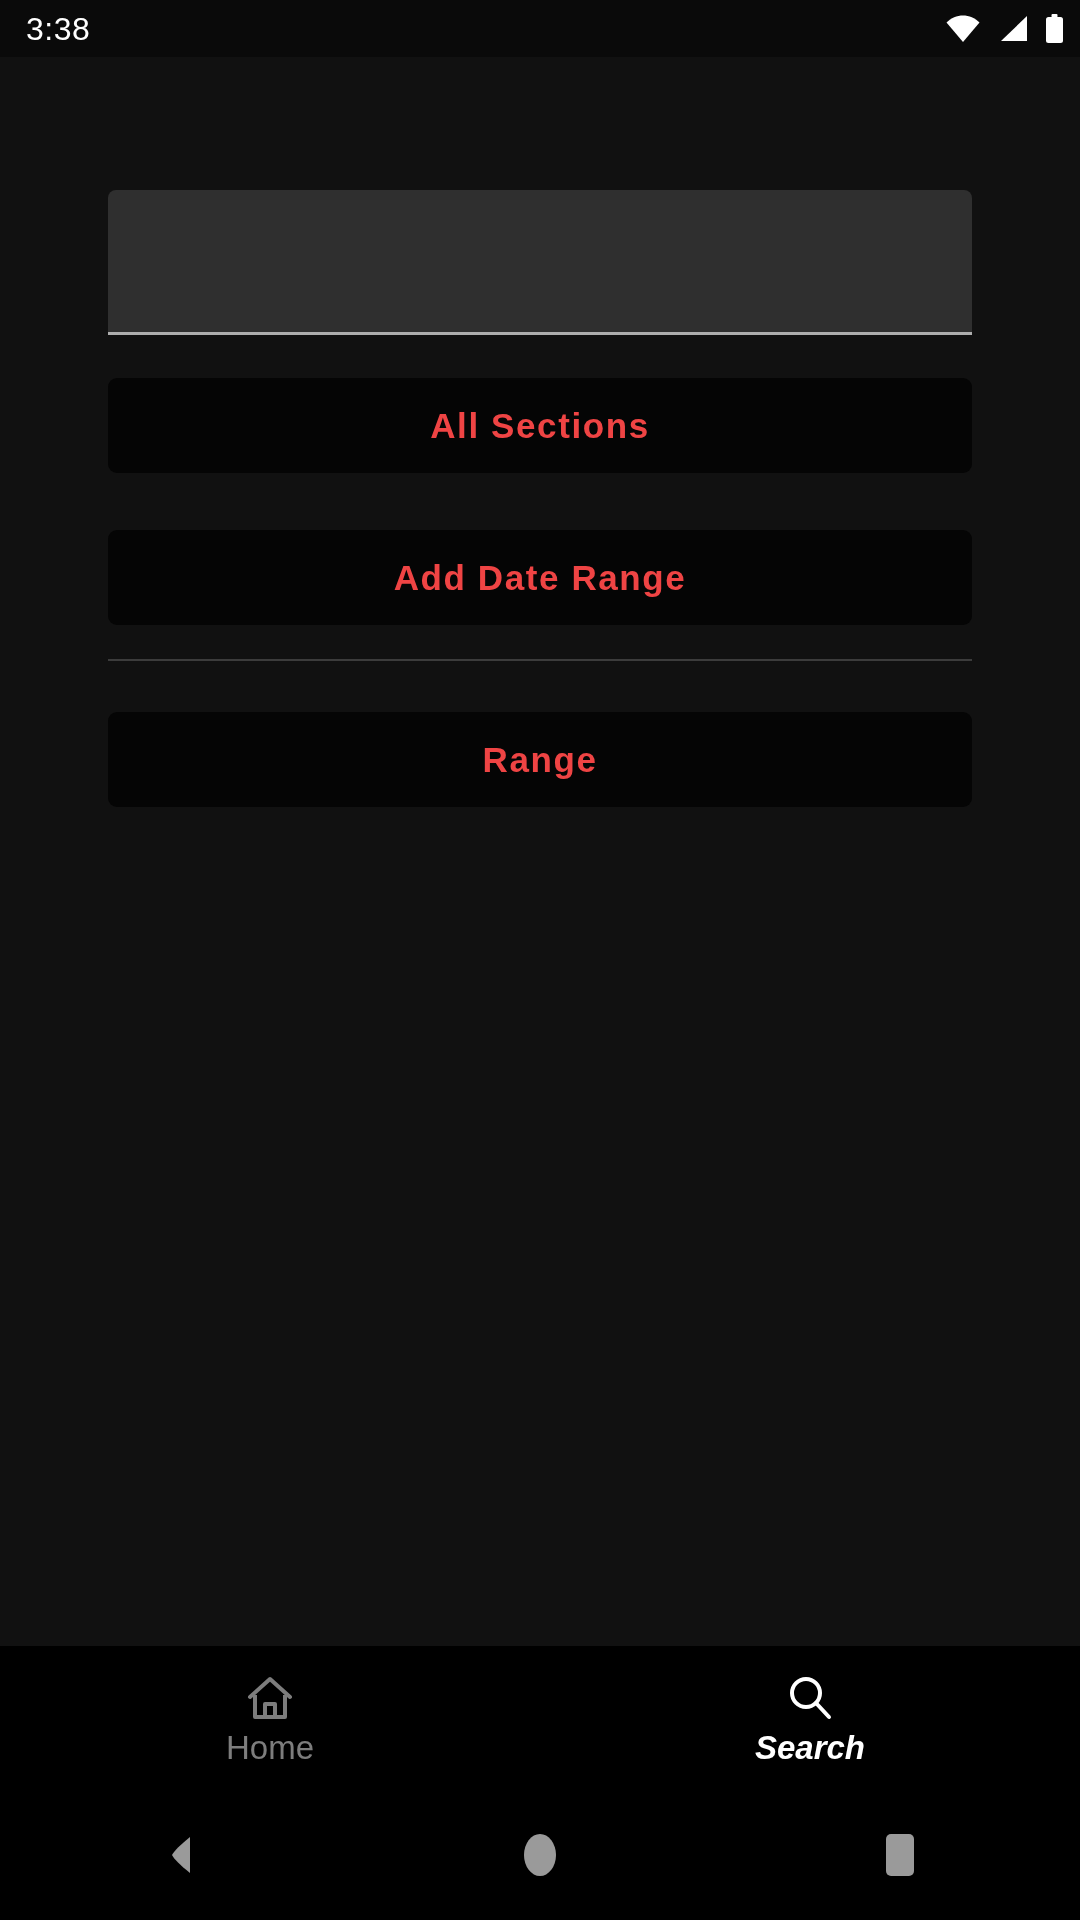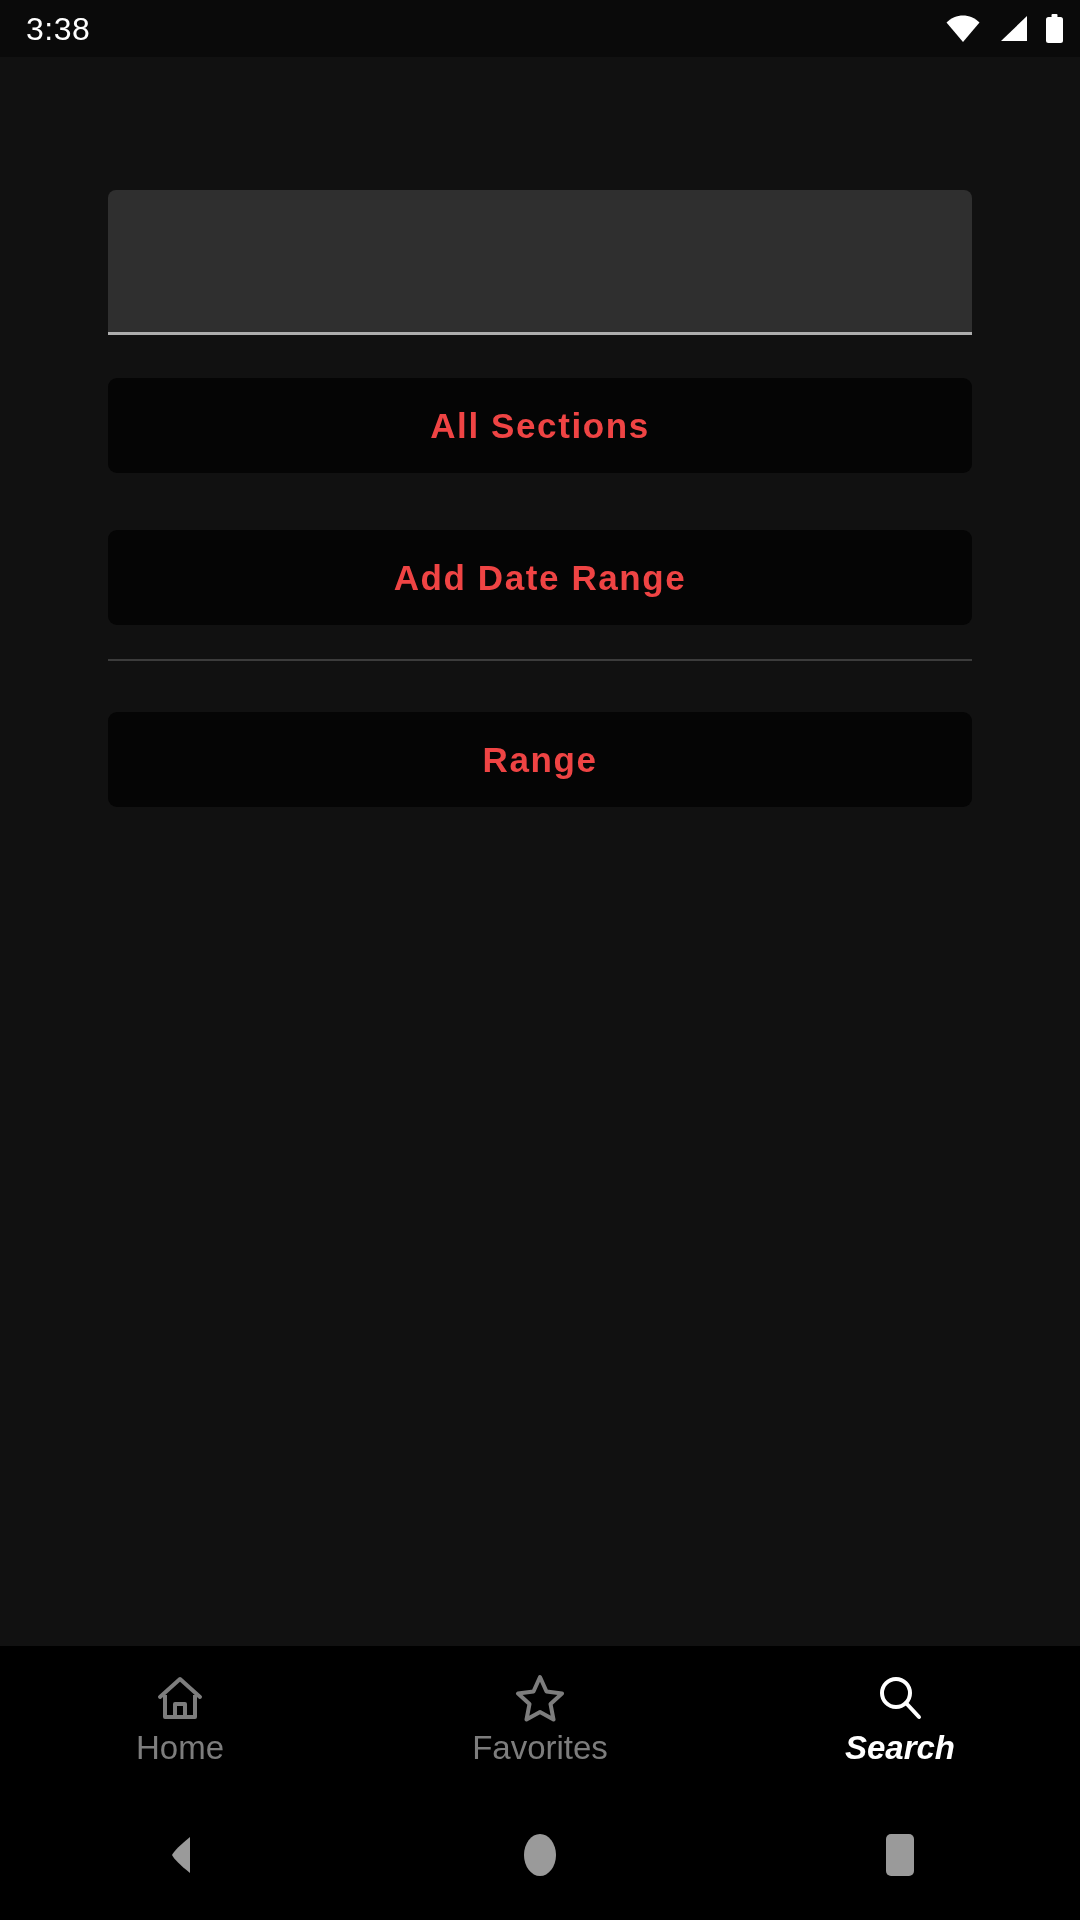--- a/index.html
+++ b/index.html
@@ -188,28 +188,20 @@
         <svg width="48" height="46" viewBox="0 0 48 46">
           <path d="M4 22 L24 4 L44 22" fill="none" stroke="#7d7d7d" stroke-width="4" stroke-linejoin="round" stroke-linecap="round"></path>
           <path d="M9 20 L9 42 L39 42 L39 20" fill="none" stroke="#7d7d7d" stroke-width="4" stroke-linejoin="round"></path>
           <path d="M19 42 L19 29 L29 29 L29 42" fill="none" stroke="#7d7d7d" stroke-width="4" stroke-linejoin="round"></path>
         </svg>
       </span>
       <span class="tab-label">Home</span>
     </button>
 
 
-    <button class="tab-item">
-      <span class="tab-icon">
-        <svg width="50" height="48" viewBox="0 0 50 48">
-          <path d="M25 3 L31.5 17.5 L47 19.5 L35.5 30 L38.5 45.5 L25 38 L11.5 45.5 L14.5 30 L3 19.5 L18.5 17.5 Z" fill="none" stroke="#7d7d7d" stroke-width="4" stroke-linejoin="round"></path>
-        </svg>
-      </span>
-      <span class="tab-label">Favorites</span>
-    </button>
 
     <button class="tab-item active">
       <span class="tab-icon">
         <svg width="46" height="46" viewBox="0 0 46 46">
           <circle cx="19" cy="18" r="14" fill="none" stroke="#ffffff" stroke-width="4"></circle>
           <line x1="29" y1="28" x2="42" y2="42" stroke="#ffffff" stroke-width="4" stroke-linecap="round"></line>
         </svg>
       </span>
       <span class="tab-label">Search</span>
     </button>

